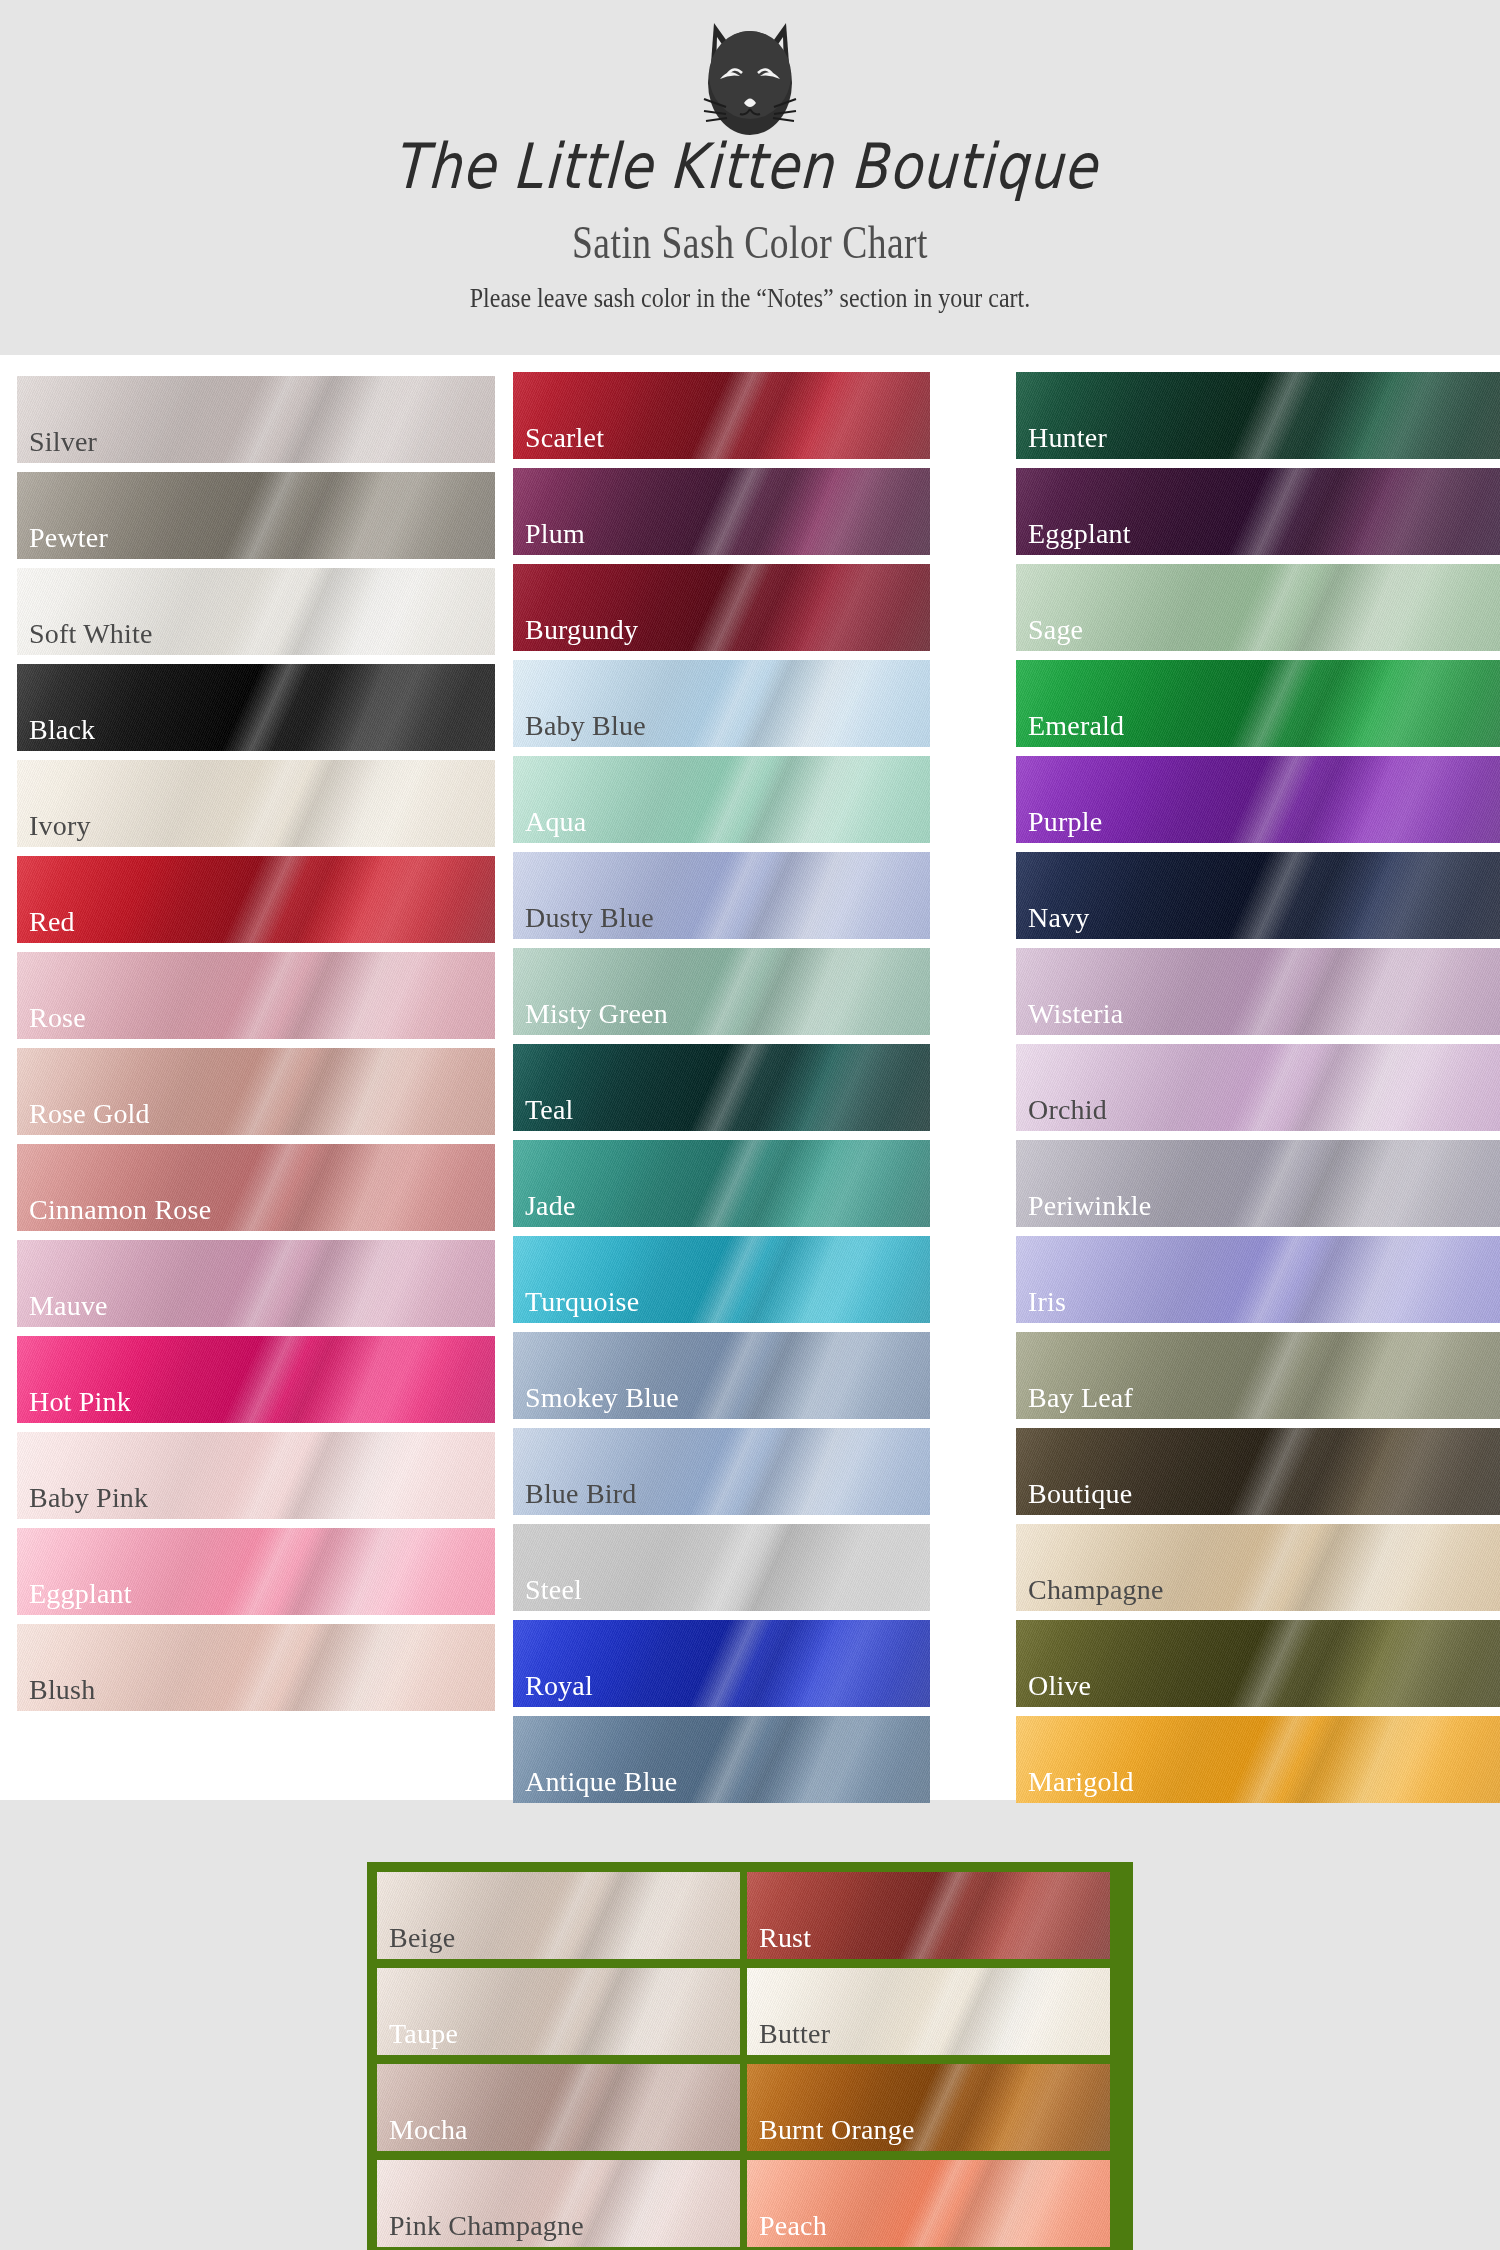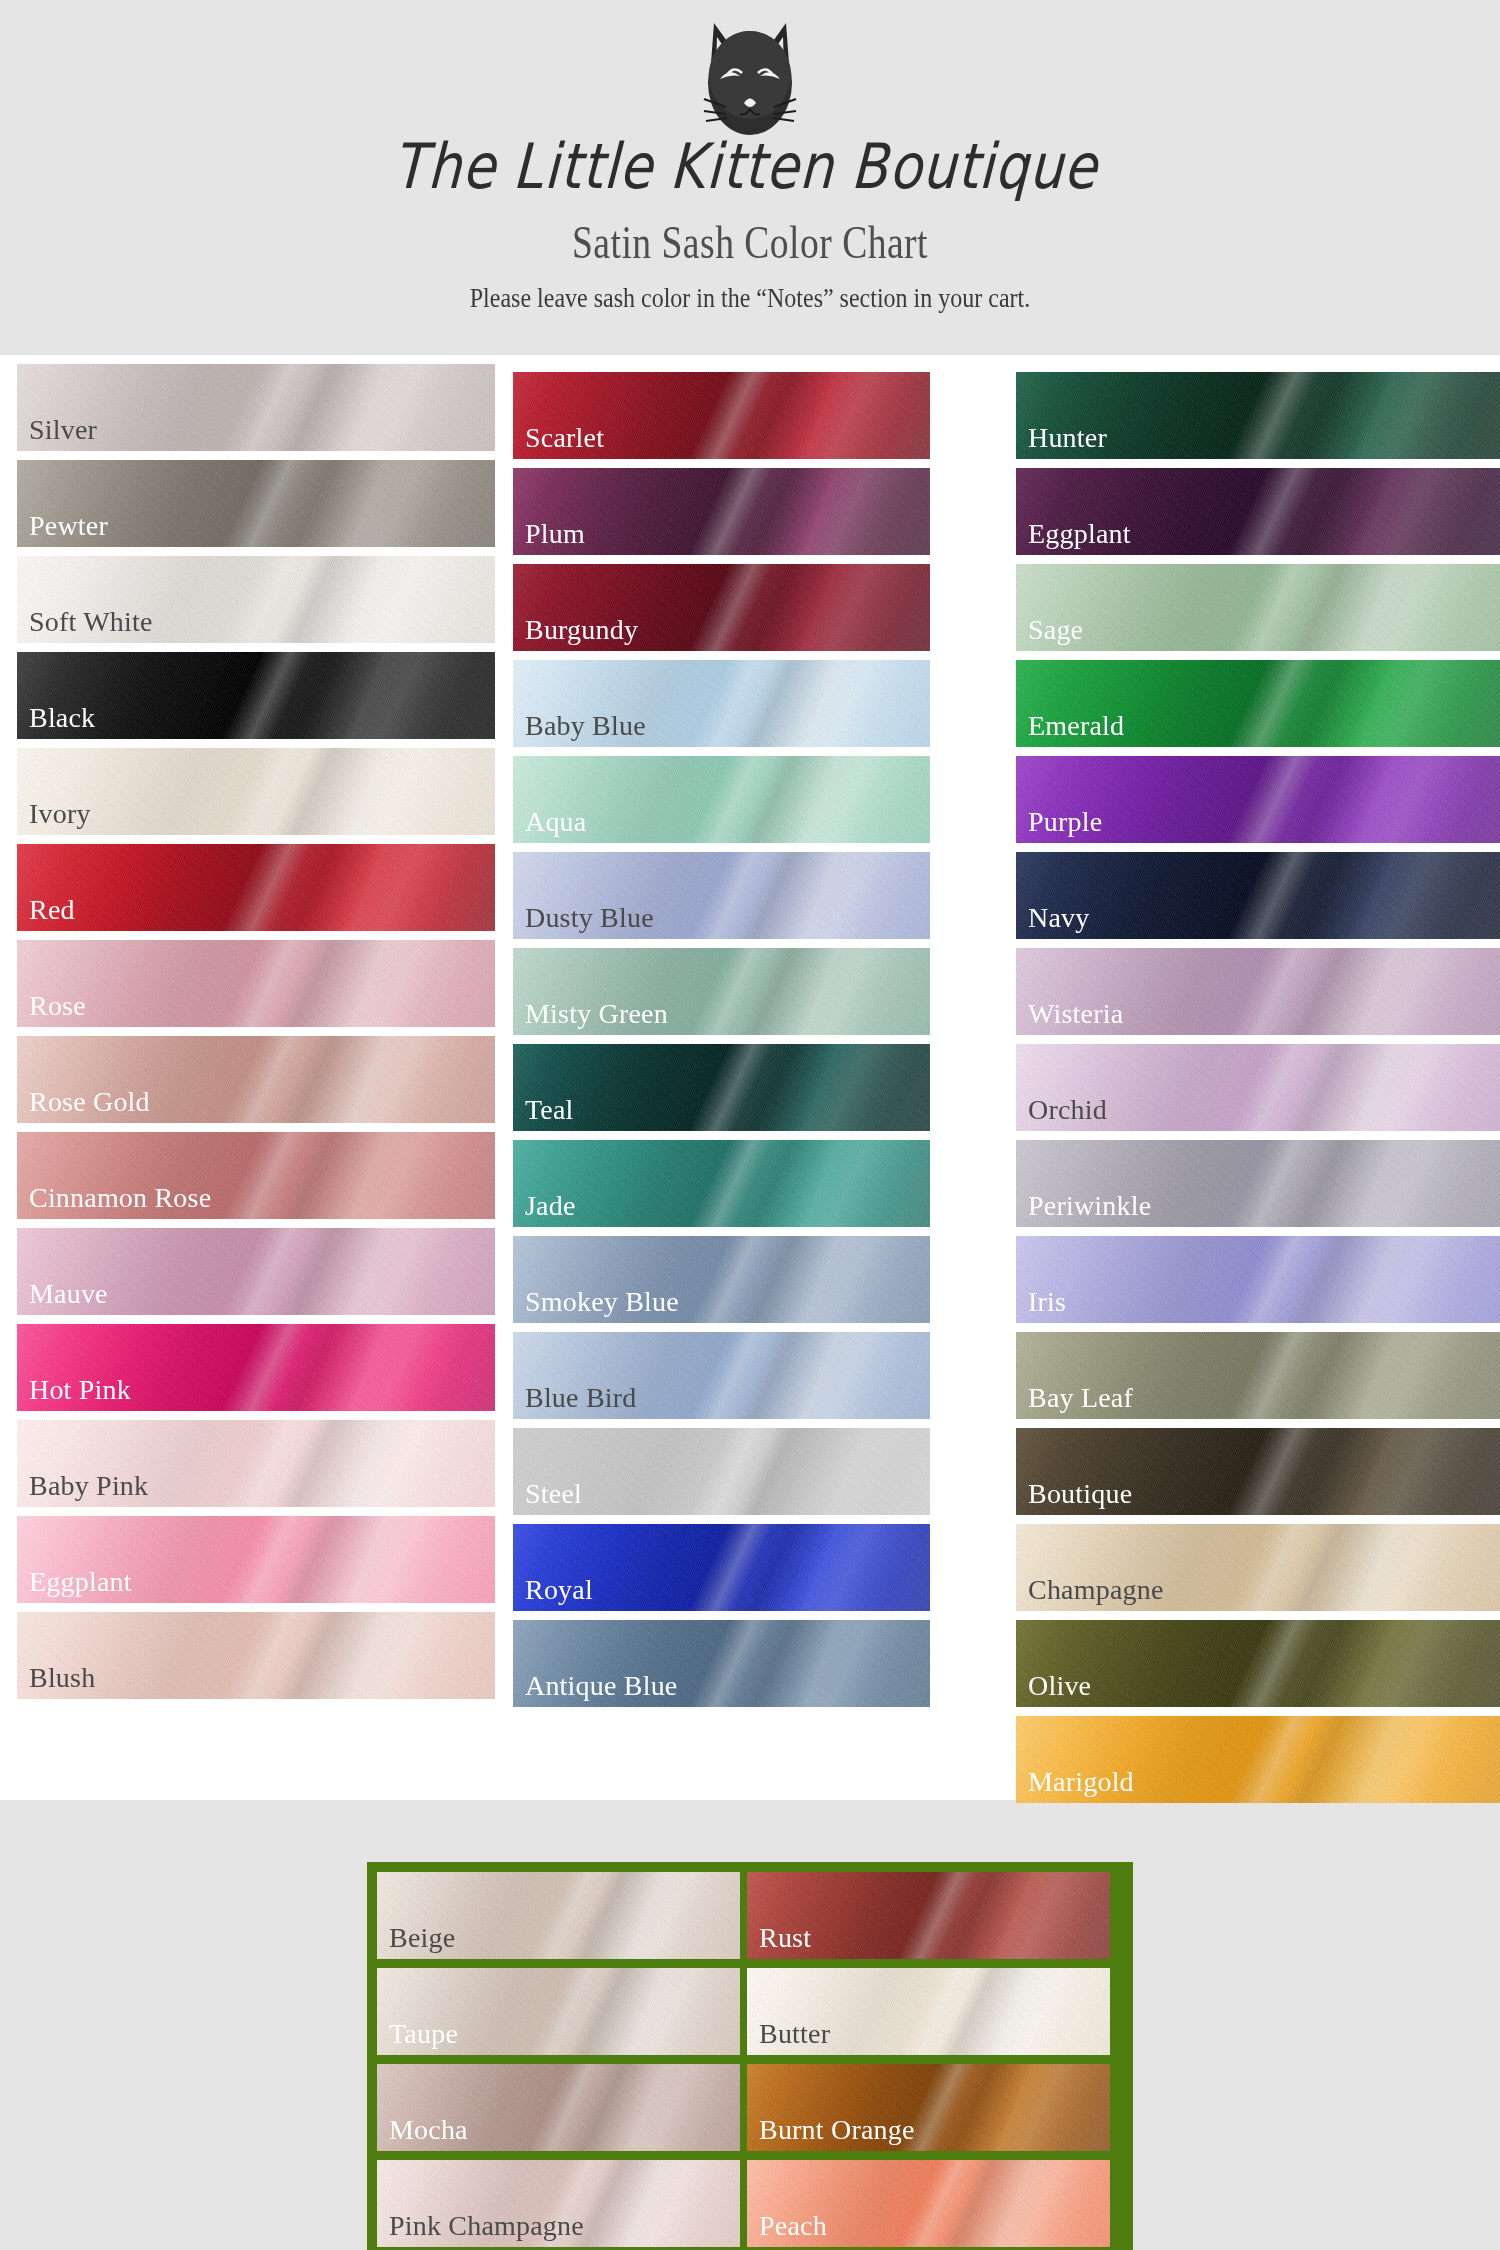--- a/index.html
+++ b/index.html
@@ -165,21 +165,21 @@
       <path d="M24 84 L46 92 M24 96 L46 99 M26 106 L47 103" stroke="#1c1c1c" stroke-width="2.2" fill="none"></path>
       <path d="M116 84 L94 92 M116 96 L94 99 M114 106 L93 103" stroke="#1c1c1c" stroke-width="2.2" fill="none"></path>
     </svg>
   </div>
   <div id="brand-name">The Little Kitten Boutique</div>
   <div id="chart-title">Satin Sash Color Chart</div>
   <div id="chart-note">Please  leave sash color in the “Notes” section in your cart.</div>
 </div>
 
 <div id="main-grid">
-  <div class="grid-col" id="col-0" style="padding-top: 9px;">
+  <div class="grid-col" id="col-0" style="padding-top: 21px;">
       <div class="swatch">
         <div class="satin" style="background: linear-gradient(112deg, rgb(227, 220, 218) 0%, rgb(205, 196, 194) 26%, rgb(189, 178, 176) 50%, rgb(205, 196, 194) 63%, rgb(227, 220, 218) 72%, rgb(205, 196, 194) 84%, rgb(189, 178, 176) 100%);"></div>
         <div class="fold"></div>
         <div class="fold2"></div>
         <div class="weave"></div>
         <div class="label dark">Silver</div>
       </div>
       <div class="swatch">
         <div class="satin" style="background: linear-gradient(112deg, rgb(176, 170, 160) 0%, rgb(141, 135, 124) 26%, rgb(111, 106, 96) 50%, rgb(141, 135, 124) 63%, rgb(176, 170, 160) 72%, rgb(141, 135, 124) 84%, rgb(111, 106, 96) 100%);"></div>
         <div class="fold"></div>
@@ -330,20 +330,27 @@
         <div class="label light">Teal</div>
       </div>
       <div class="swatch">
         <div class="satin" style="background: linear-gradient(112deg, rgb(73, 173, 158) 0%, rgb(49, 145, 132) 26%, rgb(31, 111, 102) 50%, rgb(49, 145, 132) 63%, rgb(73, 173, 158) 72%, rgb(49, 145, 132) 84%, rgb(31, 111, 102) 100%);"></div>
         <div class="fold"></div>
         <div class="fold2"></div>
         <div class="weave"></div>
         <div class="label light">Jade</div>
       </div>
       <div class="swatch">
+        <div class="satin" style="background: linear-gradient(112deg, rgb(91, 205, 225) 0%, rgb(47, 180, 205) 26%, rgb(21, 147, 171) 50%, rgb(47, 180, 205) 63%, rgb(91, 205, 225) 72%, rgb(47, 180, 205) 84%, rgb(21, 147, 171) 100%);"></div>
+        <div class="fold"></div>
+        <div class="fold2"></div>
+        <div class="weave"></div>
+        <div class="label light">Turquoise</div>
+      </div>
+      <div class="swatch">
         <div class="satin" style="background: linear-gradient(112deg, rgb(179, 195, 215) 0%, rgb(143, 163, 189) 26%, rgb(115, 137, 167) 50%, rgb(143, 163, 189) 63%, rgb(179, 195, 215) 72%, rgb(143, 163, 189) 84%, rgb(115, 137, 167) 100%);"></div>
         <div class="fold"></div>
         <div class="fold2"></div>
         <div class="weave"></div>
         <div class="label light">Smokey Blue</div>
       </div>
       <div class="swatch">
         <div class="satin" style="background: linear-gradient(112deg, rgb(204, 216, 233) 0%, rgb(170, 189, 217) 26%, rgb(142, 166, 202) 50%, rgb(170, 189, 217) 63%, rgb(204, 216, 233) 72%, rgb(170, 189, 217) 84%, rgb(142, 166, 202) 100%);"></div>
         <div class="fold"></div>
         <div class="fold2"></div>

